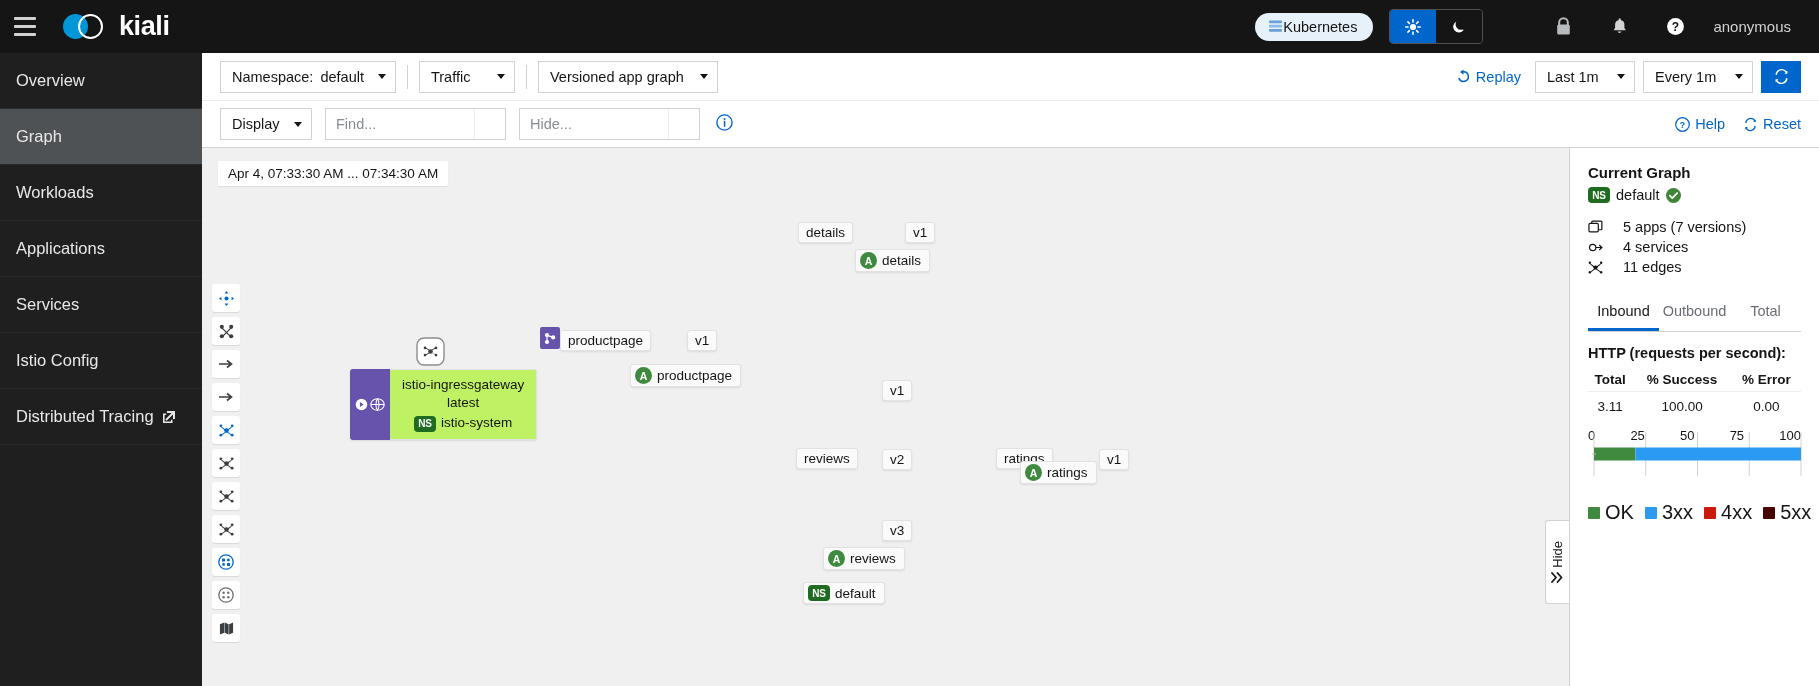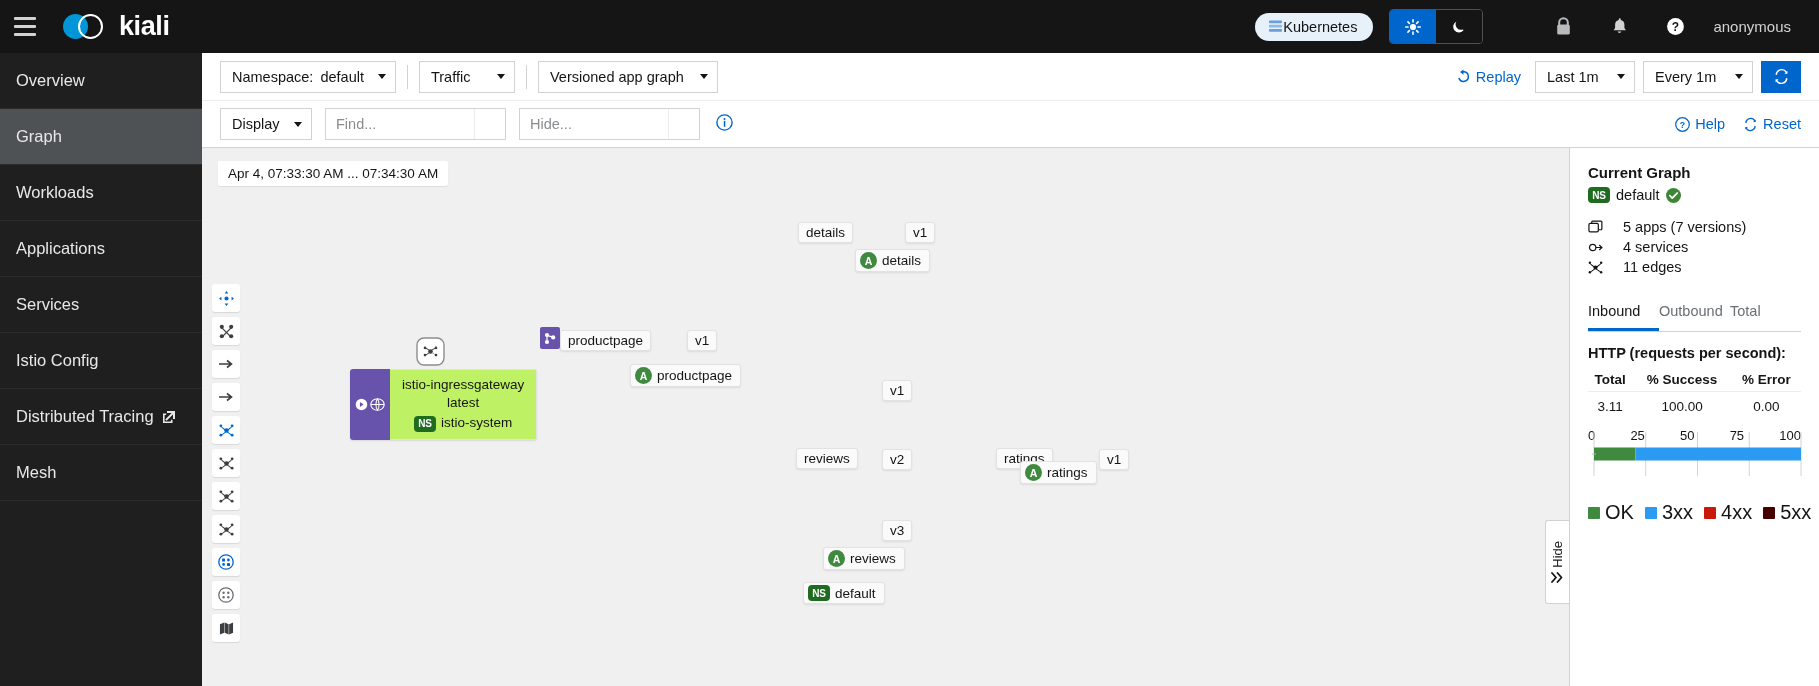--- a/index.html
+++ b/index.html
@@ -194,21 +194,21 @@
   .sp-title { font-size: 15px; font-weight: 700; color:#151515; margin-bottom: 6px;}
   .sp-ns { display:flex; align-items:center; gap:6px; font-size:14.5px; color:#151515; }
   .check-circ {
     width:15px;height:15px;border-radius:50%;background:#3e8635;display:flex;
     align-items:center;justify-content:center;
   }
   .sp-stats { margin-top: 16px; display:flex; flex-direction:column; gap: 4px; }
   .sp-stat { display:flex; align-items:center; gap: 20px; font-size:14.5px; color:#151515; }
   .tabs { display:flex; margin-top: 20px; border-bottom:1px solid #d2d2d2; }
   .tab {
-    flex:1; font-size:14.5px; padding: 8px 0 9px; cursor:pointer;
+    flex:1; text-align:center; font-size:14.5px; padding: 8px 0 9px; cursor:pointer;
     color:#6a6e73;
   }
   .tab.active { color:#151515; border-bottom: 3px solid #06c; }
   .sp-sub { font-size:14.5px; font-weight:700; color:#151515; margin-top: 13px; }
   .sp-table { width:100%; margin-top: 7px; border-collapse: collapse; }
   .sp-table th {
     font-size:13.5px; font-weight:700; color:#151515; padding: 4px 0; text-align:center;
   }
   .sp-table td {
     font-size:13.5px; color:#151515; padding: 7px 0 4px; text-align:center;
@@ -320,23 +320,20 @@
       <span>Istio Config</span>
     </div>
     <div class="nav-item">
       <span>Distributed Tracing</span>
       <span class="ext">
         <svg width="14" height="14" viewBox="0 0 14 14">
           <path d="M5 1h8v8h-2V4.4L4.6 10.8 3.2 9.4 9.6 3H5z" fill="#e8e8e8"></path>
           <path d="M1 3.5h3.2v1.6H2.6v6.3h6.3V9.8h1.6V13H1z" fill="#e8e8e8"></path>
         </svg>
       </span>
-    </div>
-    <div class="nav-item">
-      <span>Mesh</span>
     </div>
   </div>
 
   <div class="main">
 
     <div class="toolbar-row r1">
       <div class="sel" style="min-width:158px;">
         <span style="display:flex;gap:7px;">
           <span>Namespace:</span>
           <span>default</span>

